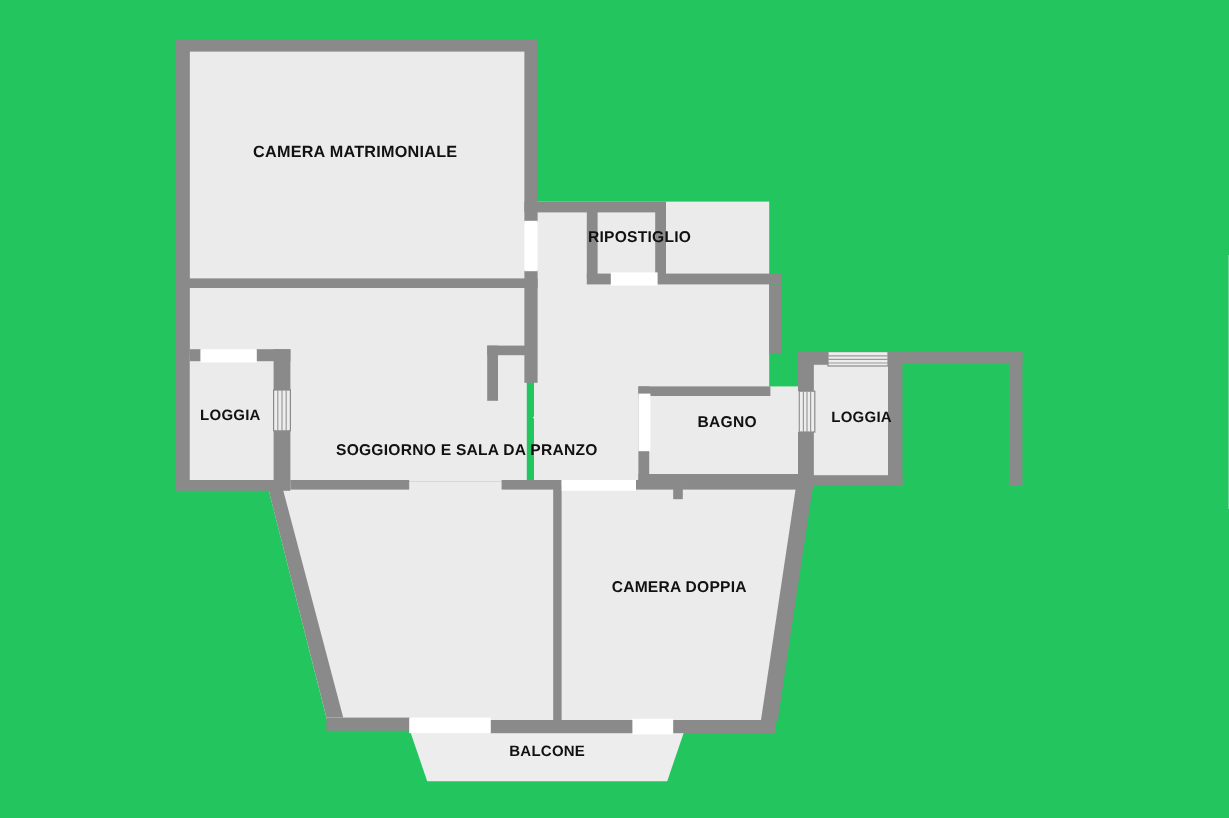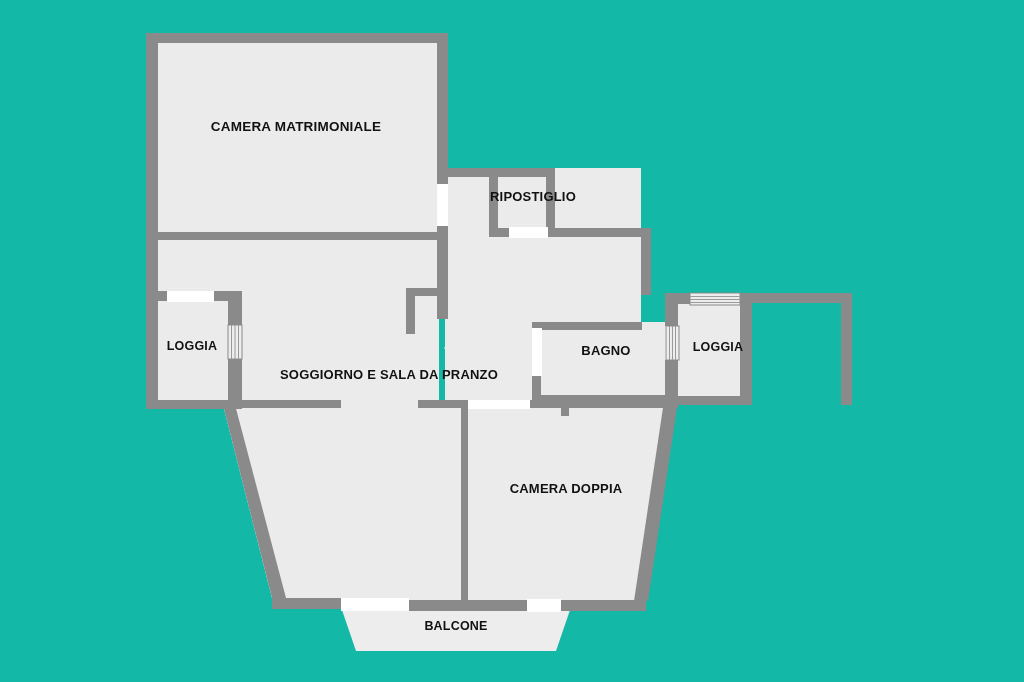--- a/index.html
+++ b/index.html
@@ -10,21 +10,21 @@
   body {
     width: 1024px;
     height: 682px;
     overflow: hidden;
     font-family: "Liberation Sans", sans-serif;
   }
   #floorplan-root {
     position: relative;
     width: 1024px;
     height: 682px;
-    background: #14b8a6;
+    background: #22c55e;
   }
   svg.plan {
     position: absolute;
     top: 0;
     left: 0;
     width: 1024px;
     height: 682px;
   }
   .room-label {
     font-family: "Liberation Sans", sans-serif;

